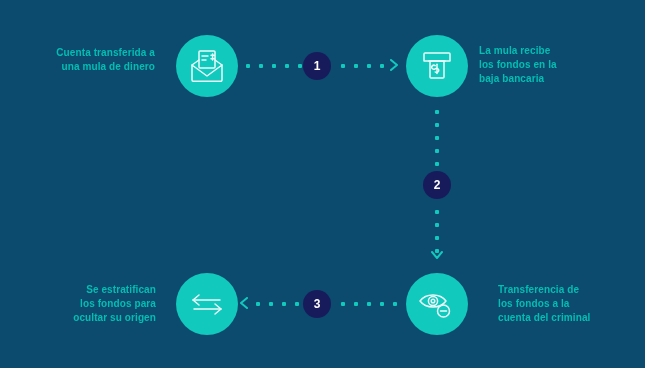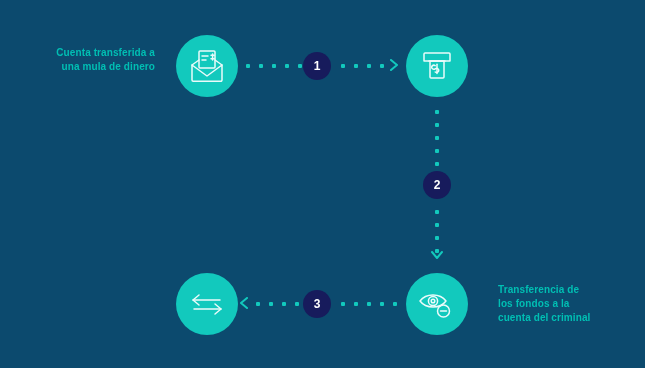--- a/index.html
+++ b/index.html
@@ -143,20 +143,23 @@
       <svg width="34" height="32" viewBox="0 0 34 32" fill="none" stroke="#EAFBFA" stroke-width="1.5" stroke-linecap="round" stroke-linejoin="round">
         <path d="M5 3 h24 a1 1 0 0 1 1 1 v7 h-26 V4 a1 1 0 0 1 1 -1 Z"></path>
         <line x1="9" y1="11" x2="25" y2="11"></line>
         <rect x="10" y="11" width="14" height="17" rx="1"></rect>
         <path d="M15.2 15.6 a2.2 2 0 1 0 0 3.2 a2.2 2 0 1 1 0 3.2"></path>
         <line x1="17" y1="14.2" x2="17" y2="23.6"></line>
       </svg>
     </span>
   </div>
 
+  <div class="label right" style="left:479px; top:44px; width:160px;">La mula recibe
+los fondos en la
+baja bancaria</div>
 
   <div class="dots-v" style="left:434px; top:110px;">
     <span class="dot"></span>
     <span class="dot"></span>
     <span class="dot"></span>
     <span class="dot"></span>
     <span class="dot"></span>
   </div>
 
   <div class="badge" style="left:423px; top:171px;">2</div>
@@ -217,14 +220,17 @@
     <span>
       <svg width="36" height="26" viewBox="0 0 36 26" fill="none" stroke="#EAFBFA" stroke-width="1.5" stroke-linecap="round" stroke-linejoin="round">
         <line x1="4" y1="9" x2="31" y2="9"></line>
         <polyline points="10,4 4,9 10,14"></polyline>
         <line x1="5" y1="18" x2="32" y2="18"></line>
         <polyline points="26,13 32,18 26,23"></polyline>
       </svg>
     </span>
   </div>
 
+  <div class="label left" style="left:8px; top:283px; width:148px;">Se estratifican
+los fondos para
+ocultar su origen</div>
 
 </div>
 
 </body></html>

